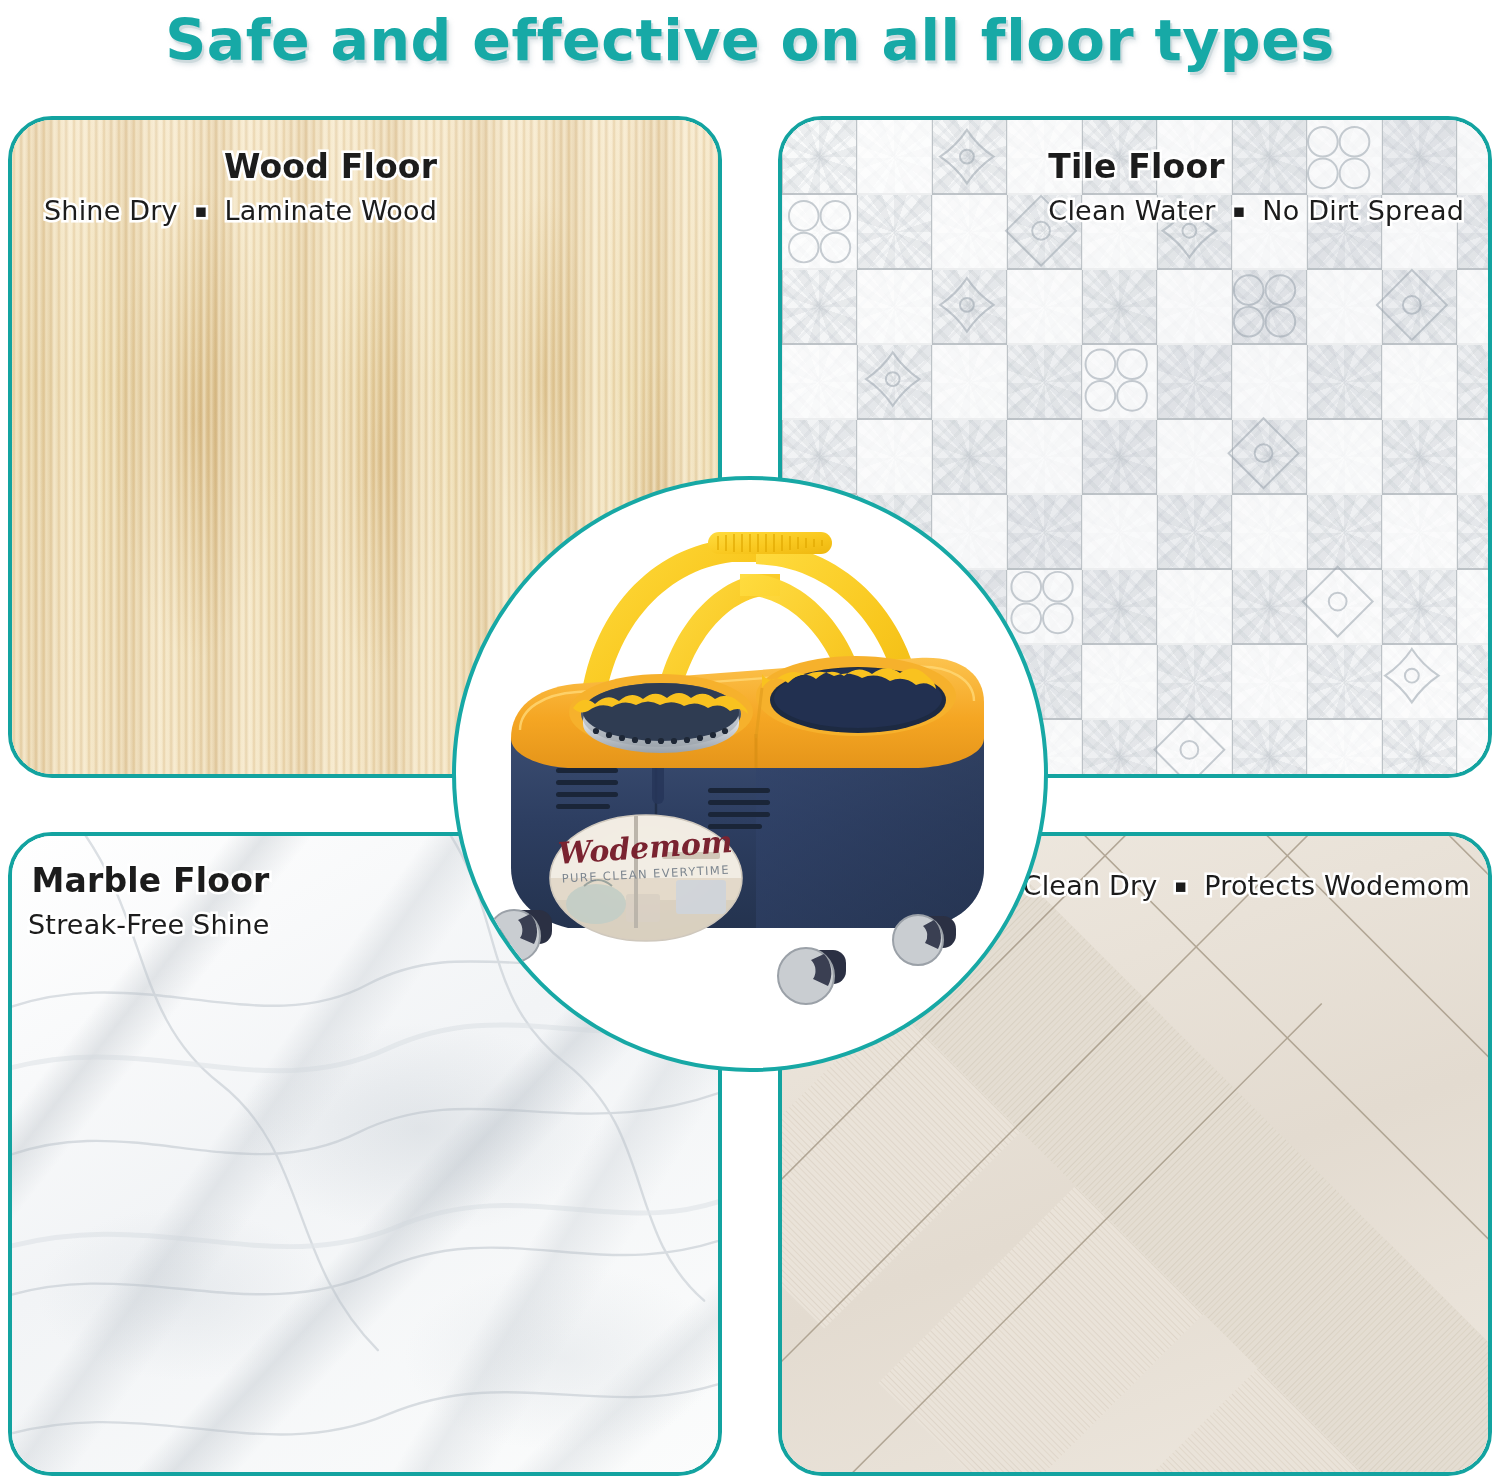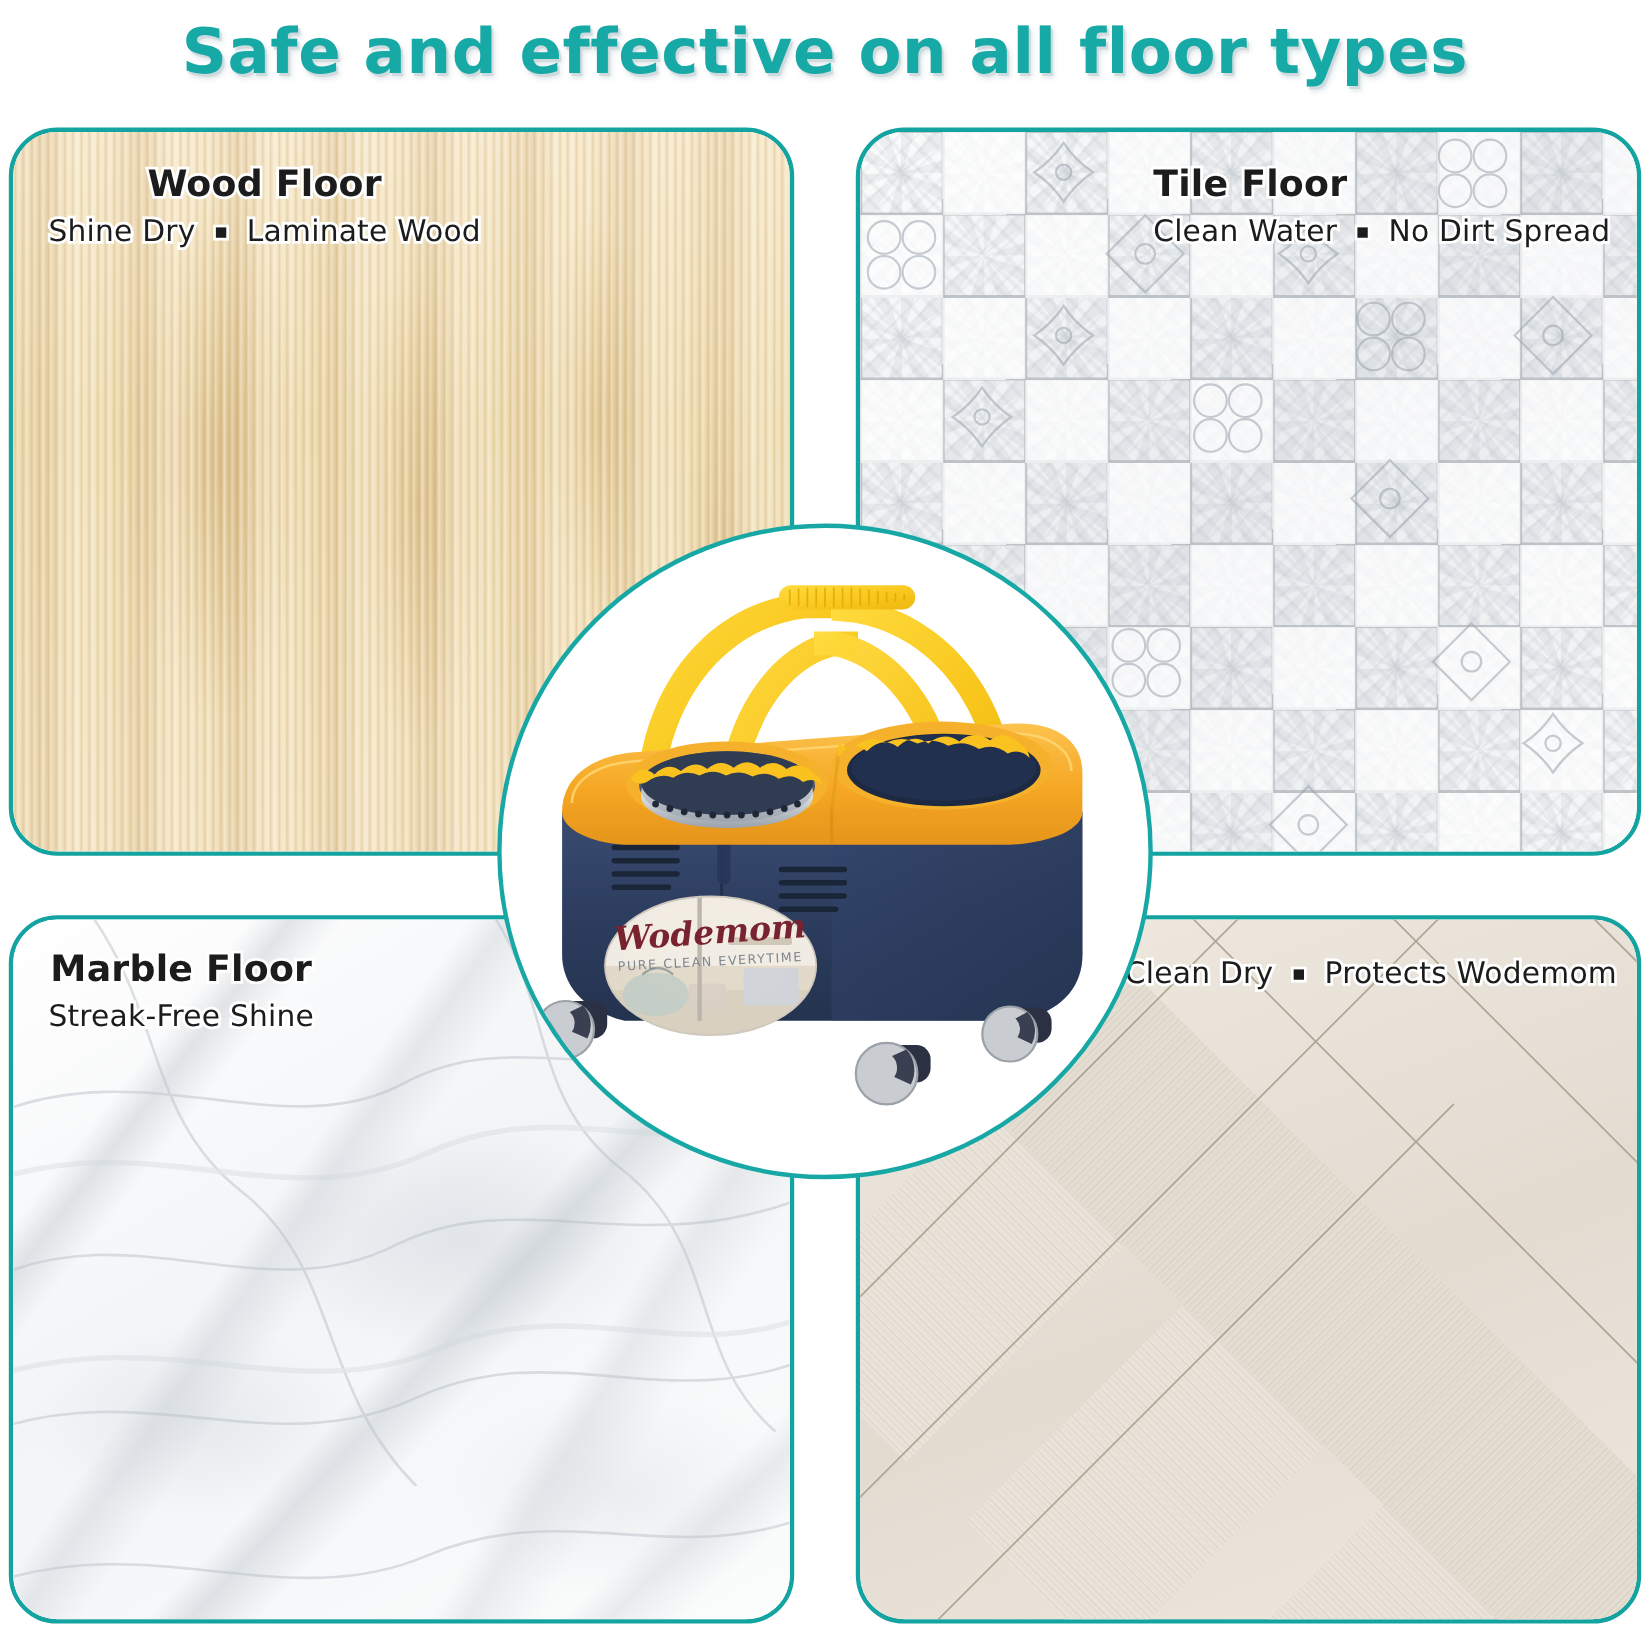--- a/index.html
+++ b/index.html
@@ -19,21 +19,21 @@
   }
 
   
   #headline {
     position: absolute;
     top: 0;
     left: 0;
     width: 1500px;
     height: 80px;
     display: flex;
-    align-items: flex-end;
+    align-items: center;
     justify-content: center;
     z-index: 40;
   }
   #headline-text {
     font-family: "DejaVu Sans", sans-serif;
     font-size: 57px;
     font-weight: bold;
     letter-spacing: 0.5px;
     color: #17a9a6;
     -webkit-text-stroke: 7px #ffffff;
@@ -198,23 +198,23 @@
     line-height: 1.3;
     margin-top: 6px;
   }
   .cap-sub .dot {
     font-size: 19px;
     vertical-align: 3px;
     padding: 0 8px;
   }
   #cap-wood     { left: 44px;  top: 148px;  text-align: left; }
   #cap-tile     { right: 36px; top: 148px;  text-align: right; }
-  #cap-wood .cap-title, #cap-marble .cap-title { text-align: center; }
+  #cap-wood .cap-title, #cap-marble .cap-title { text-align: right; }
   #cap-tile .cap-title, #cap-laminate .cap-title { text-align: left; }
-  #cap-marble   { left: 44px;  top: 862px;  text-align: left; }
+  #cap-marble   { left: 28px;  top: 862px;  text-align: left; }
   #cap-laminate { right: 30px; top: 862px;  text-align: right; }
 
   
   #product-circle {
     position: absolute;
     left: 452px;
     top: 476px;
     width: 596px;
     height: 596px;
     border-radius: 50%;

